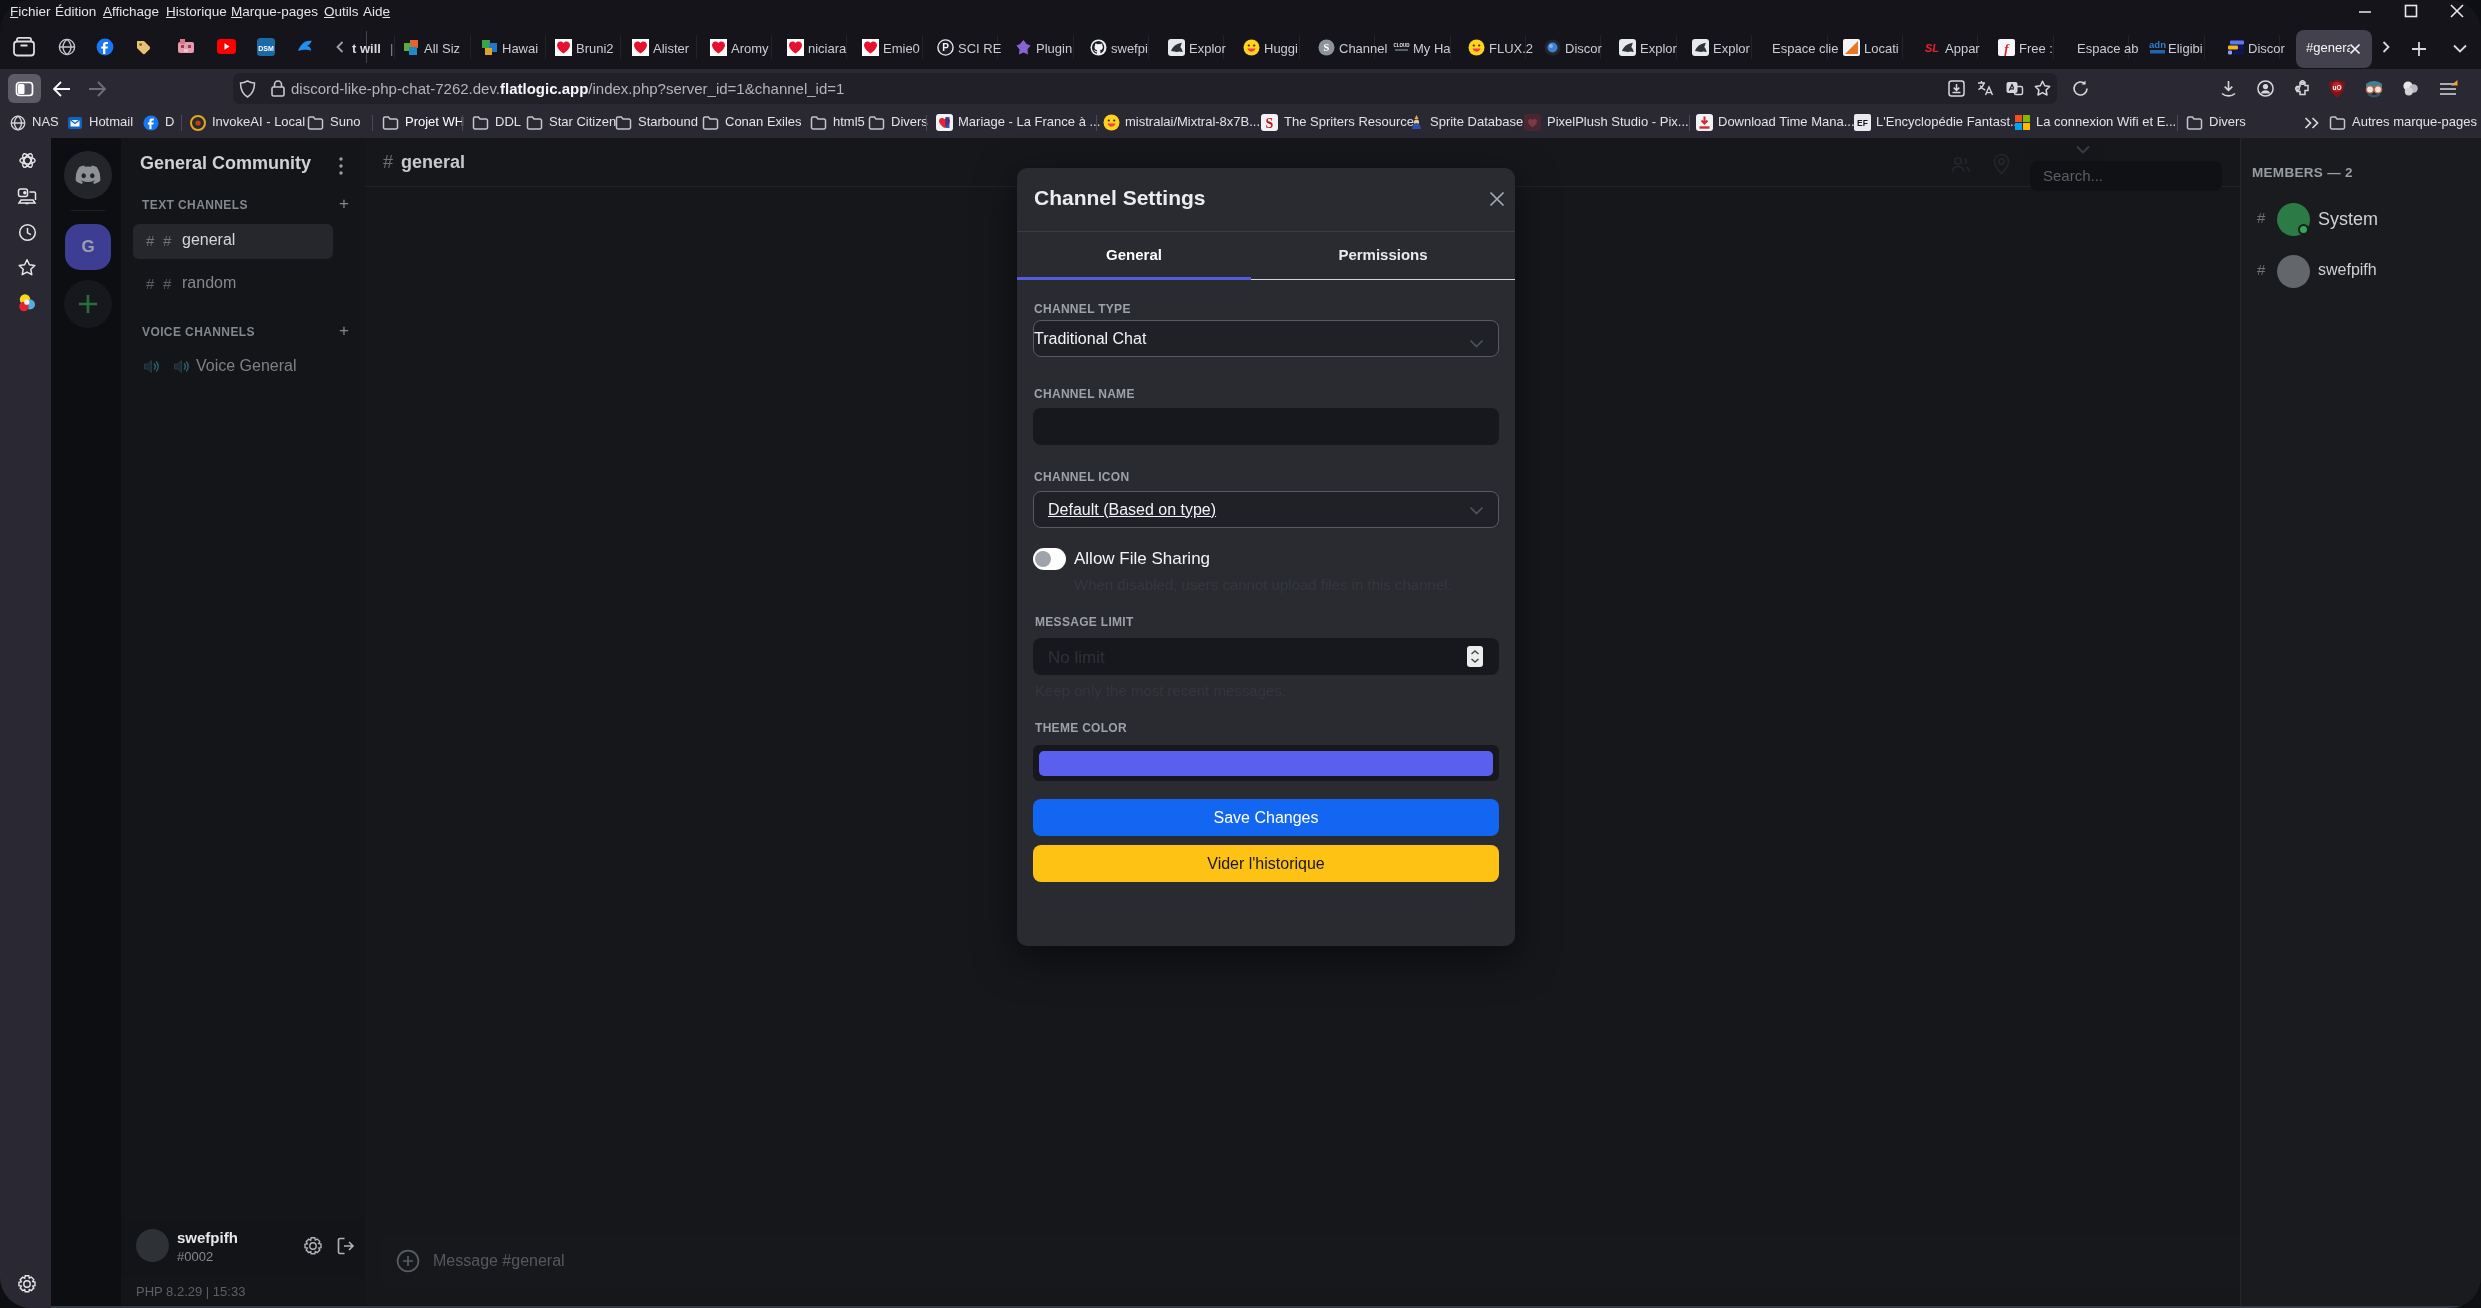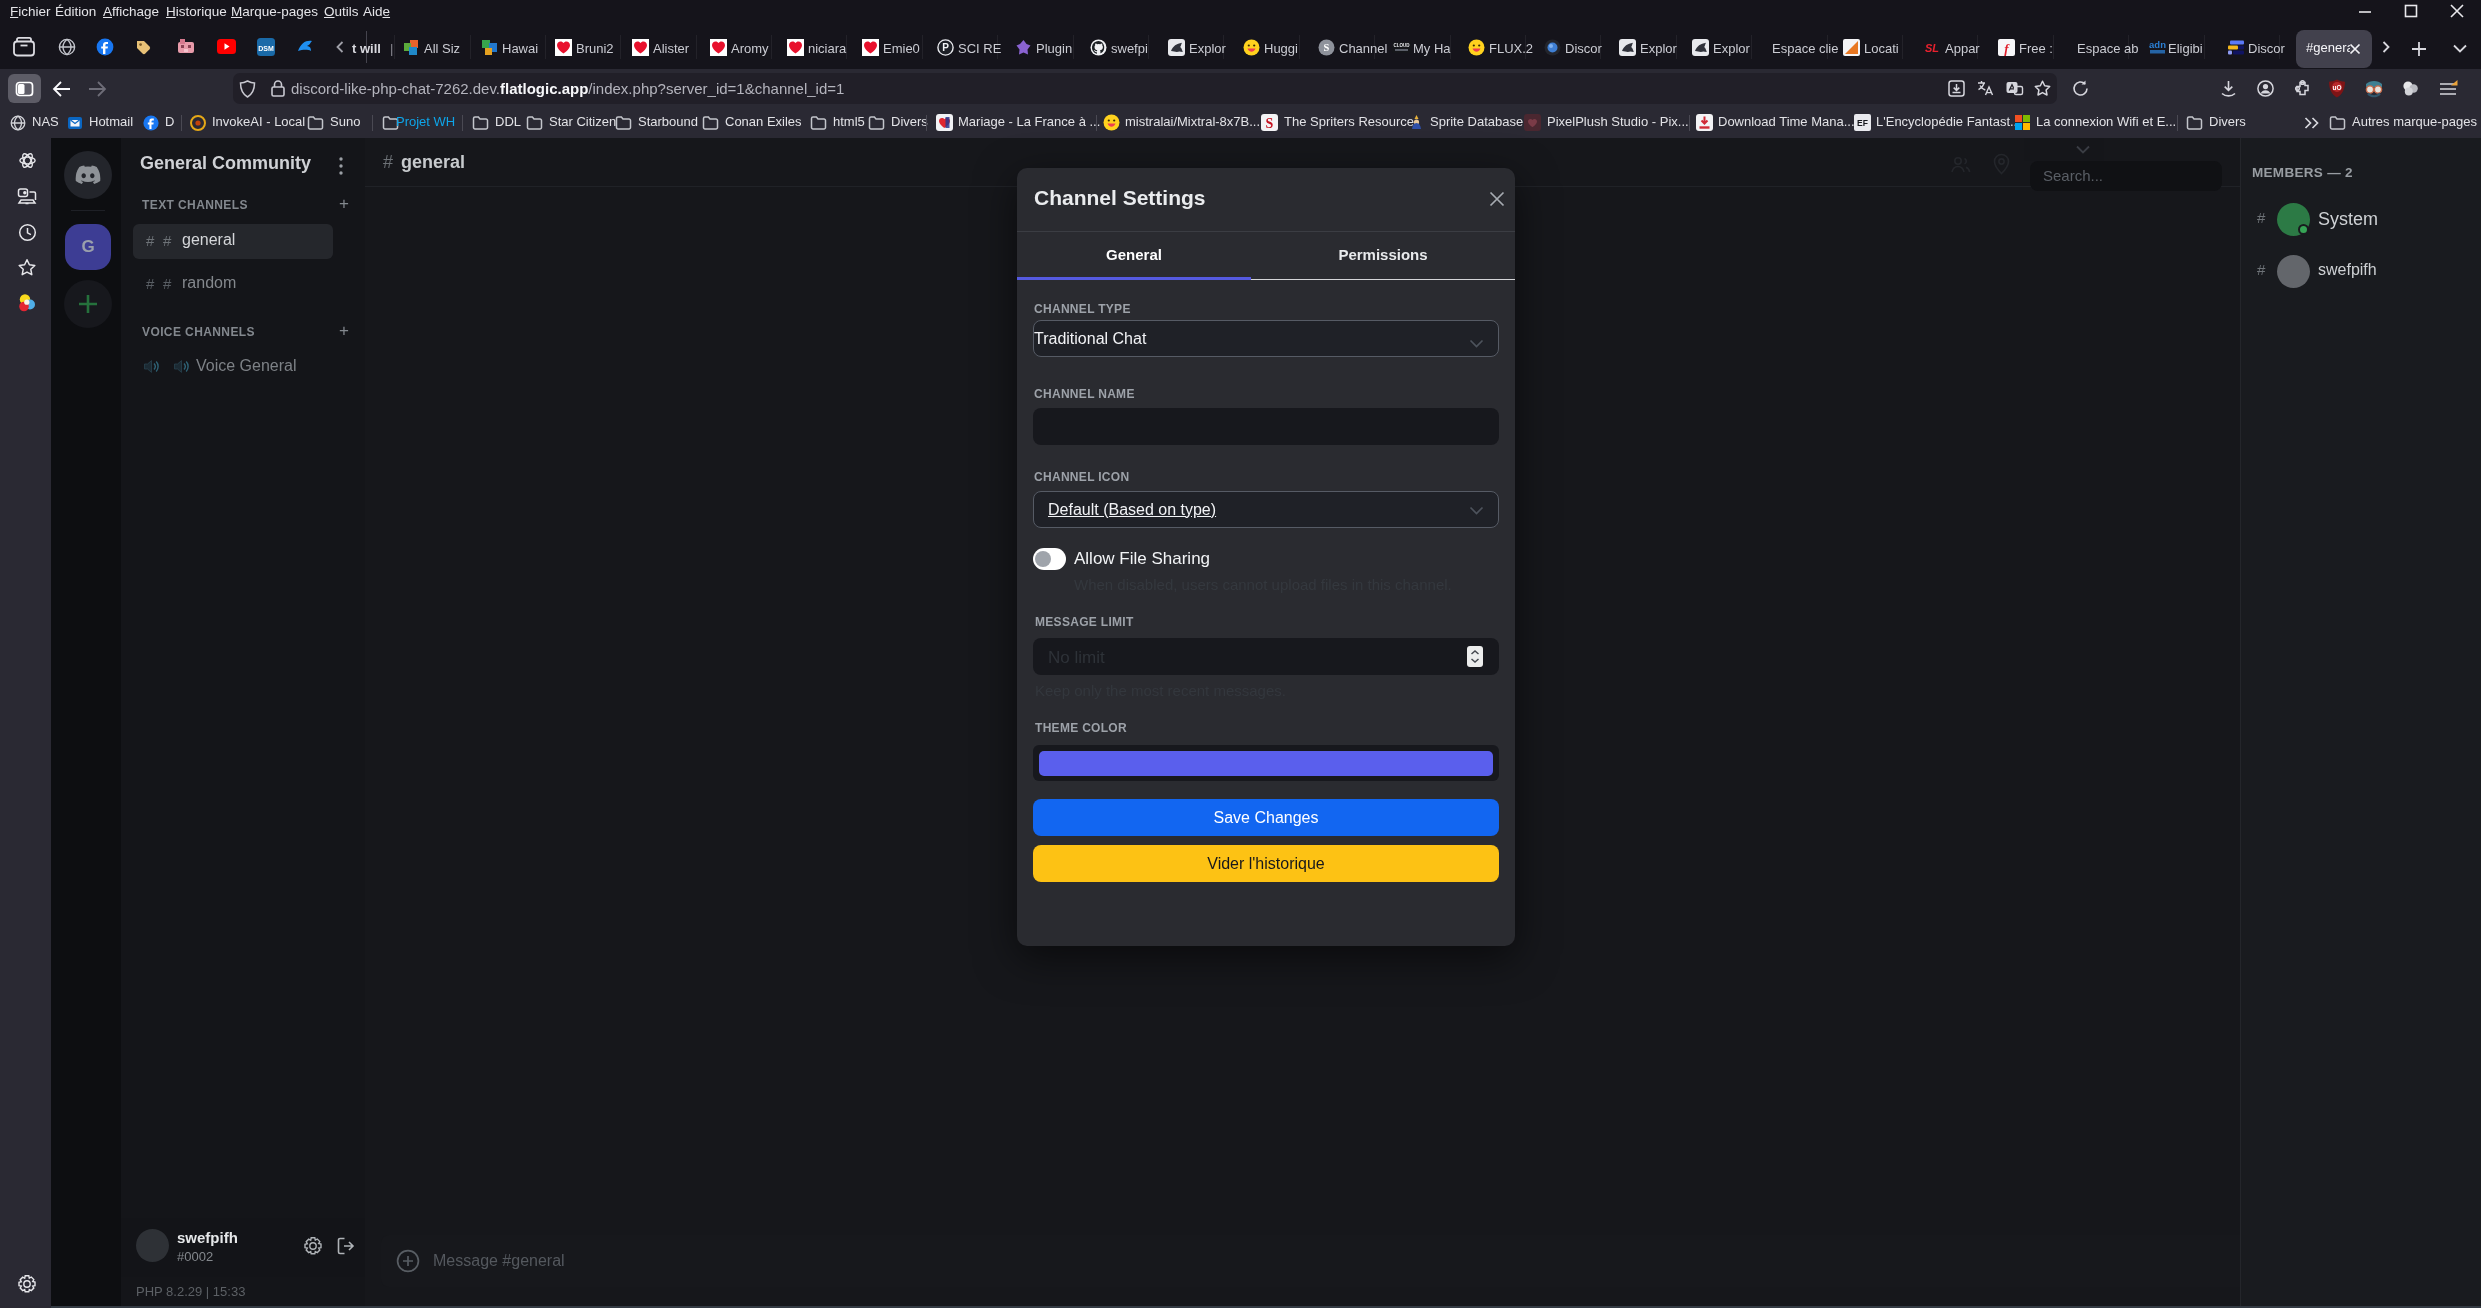--- a/index.html
+++ b/index.html
@@ -1,18 +1,18 @@
 <!DOCTYPE html>
 <html><head>
 <meta charset="utf-8">
 <style>
 *{margin:0;padding:0;box-sizing:border-box;}
 html,body{width:2481px;height:1308px;overflow:hidden;background:#0e0f12;}
 body{font-family:"Liberation Sans",sans-serif;-webkit-font-smoothing:antialiased;}
-#root{position:relative;width:2481px;height:1308px;overflow:hidden;}
+#root{position:relative;width:2481px;height:1308px;overflow:hidden;border-radius:31px;}
 .abs{position:absolute;}
 svg{display:block;}
 
 #menubar{position:absolute;left:0;top:0;width:2481px;height:25px;background:#15141b;color:#e4e4e8;font-size:13.5px;}
 #menubar .mi{position:absolute;top:4px;}
 #tabbar{position:absolute;left:0;top:25px;width:2481px;height:44px;background:#15141b;}
 .tabsep{position:absolute;top:10px;width:1px;height:24px;background:#232229;}
 .tlabel{position:absolute;top:16px;font-size:13px;color:#cbccd3;white-space:nowrap;overflow:hidden;}
 #activetab{position:absolute;left:2296px;top:5px;width:76px;height:38px;background:#42414d;border-radius:8px;color:#f6f6f9;font-size:13px;}
 #navbar{position:absolute;left:0;top:69px;width:2481px;height:39px;background:#2a2933;}
@@ -378,21 +378,21 @@
       </svg>
   <span class="bm" style="left:212px;color:#e2e2e6">InvokeAI - Local</span>
   <svg class="abs" style="left:307px;top:7px" width="17" height="15" viewBox="0 0 17 15">
         <path d="M1.5 3.5a1.5 1.5 0 011.5-1.5h3.4l1.6 2h6a1.5 1.5 0 011.5 1.5v7a1.5 1.5 0 01-1.5 1.5H3a1.5 1.5 0 01-1.5-1.5z" fill="none" stroke="#c3c5cb" stroke-width="1.5"></path>
       </svg>
   <span class="bm" style="left:330px;color:#e2e2e6">Suno</span>
   <span class="bmsep" style="left:372px"></span>
   <svg class="abs" style="left:382px;top:7px" width="17" height="15" viewBox="0 0 17 15">
         <path d="M1.5 3.5a1.5 1.5 0 011.5-1.5h3.4l1.6 2h6a1.5 1.5 0 011.5 1.5v7a1.5 1.5 0 01-1.5 1.5H3a1.5 1.5 0 01-1.5-1.5z" fill="none" stroke="#c3c5cb" stroke-width="1.5"></path>
       </svg>
-  <span class="bm" style="left:396px;color:#0ea5e9">Projet WH</span>
+  <span class="bm" style="left:405px;color:#ffffff">Projet WH</span>
   <span class="bmsep" style="left:462px"></span>
   <svg class="abs" style="left:472px;top:7px" width="17" height="15" viewBox="0 0 17 15">
         <path d="M1.5 3.5a1.5 1.5 0 011.5-1.5h3.4l1.6 2h6a1.5 1.5 0 011.5 1.5v7a1.5 1.5 0 01-1.5 1.5H3a1.5 1.5 0 01-1.5-1.5z" fill="none" stroke="#c3c5cb" stroke-width="1.5"></path>
       </svg>
   <span class="bm" style="left:495px;color:#e2e2e6">DDL</span>
   <svg class="abs" style="left:526px;top:7px" width="17" height="15" viewBox="0 0 17 15">
         <path d="M1.5 3.5a1.5 1.5 0 011.5-1.5h3.4l1.6 2h6a1.5 1.5 0 011.5 1.5v7a1.5 1.5 0 01-1.5 1.5H3a1.5 1.5 0 01-1.5-1.5z" fill="none" stroke="#c3c5cb" stroke-width="1.5"></path>
       </svg>
   <span class="bm" style="left:549px;color:#e2e2e6">Star Citizen</span>
   <svg class="abs" style="left:615px;top:7px" width="17" height="15" viewBox="0 0 17 15">

